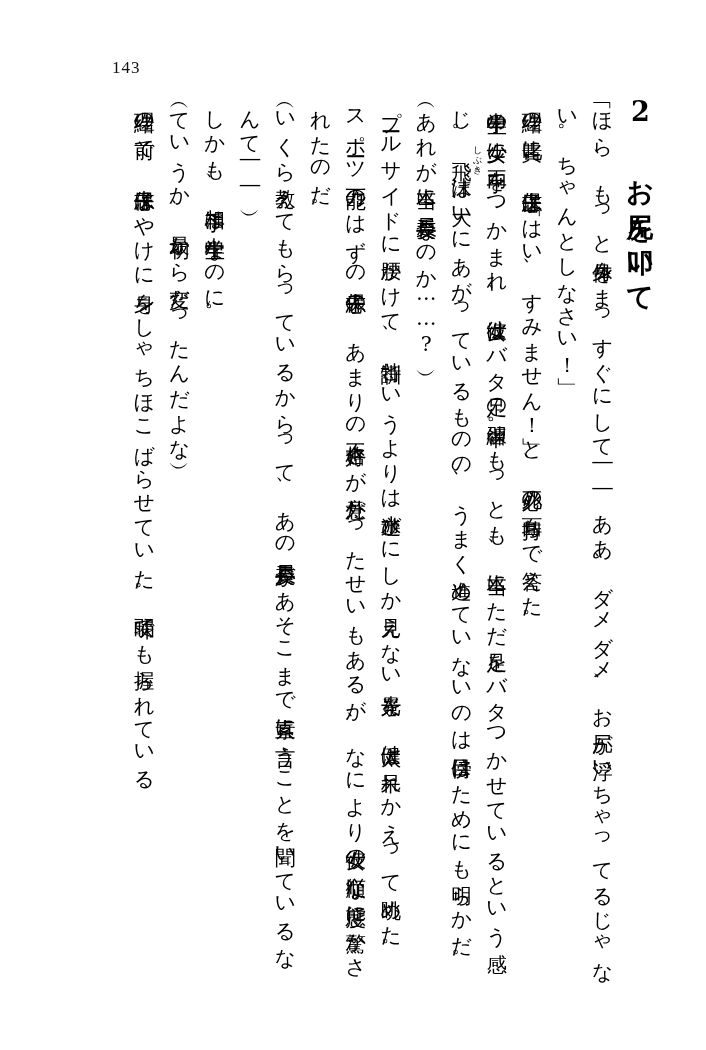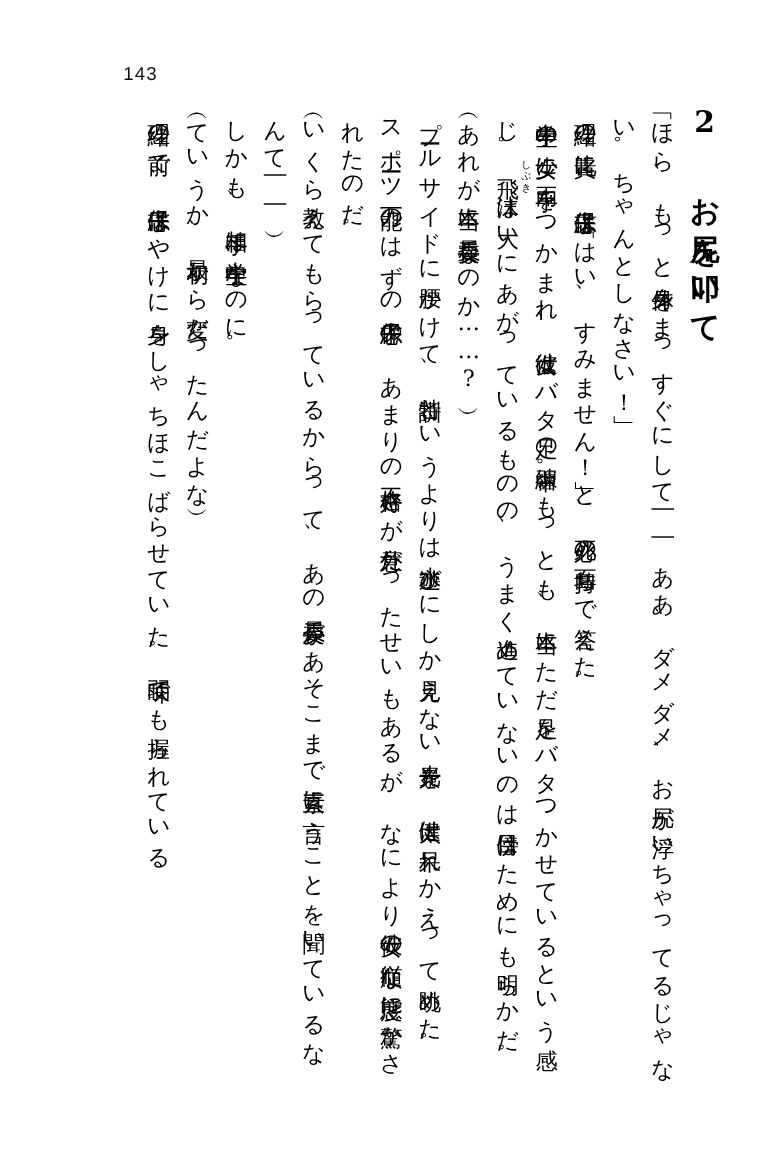--- a/index.html
+++ b/index.html
@@ -24,21 +24,21 @@
     height: 1050px;
     background: #ffffff;
   }
 
   .page-number {
     position: absolute;
     left: 112px;
     top: 58px;
     font-size: 17px;
     letter-spacing: 1px;
-    font-family: Liberation Sans, sans-serif;
+    font-family: Liberation Serif, serif;
     color: #111;
   }
 
   
   .vtext-area {
     position: absolute;
     right: 46px;
     top: 96px;
     width: 580px;
     height: 880px;

